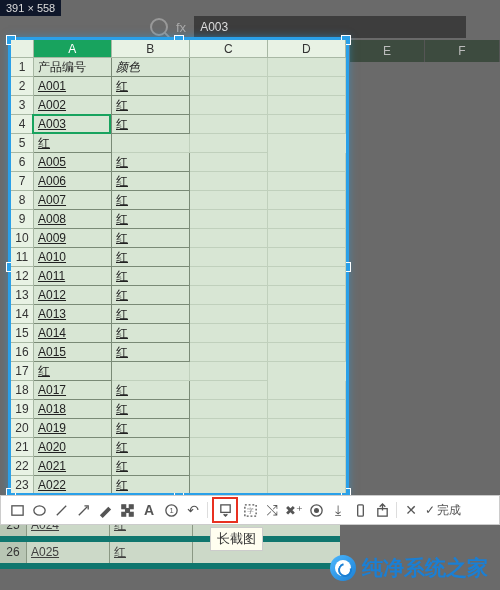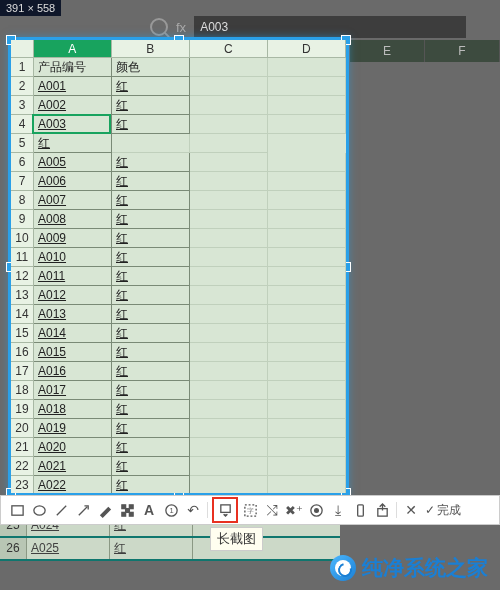--- a/index.html
+++ b/index.html
@@ -5,21 +5,21 @@
 html,body{margin:0;padding:0;width:500px;height:590px;font-family:"Microsoft YaHei",Arial,sans-serif;background:#6a6a6a;overflow:hidden;position:relative}
 .dim-badge{position:absolute;top:0;left:0;background:#0f172a;color:#ddd;font-size:11px;padding:2px 6px;z-index:40}
 .formula-bar{position:absolute;top:16px;left:150px;display:flex;align-items:center;gap:8px;z-index:5}
 .formula-bar .mag{width:14px;height:14px;border:2px solid #999;border-radius:50%;position:relative}
 .formula-bar .mag:after{content:"";position:absolute;width:6px;height:2px;background:#999;transform:rotate(45deg);bottom:-2px;right:-4px}
 .formula-bar .fx{color:#aaa;font-size:13px}
 .fx-input{background:#3d3d3d;border:none;color:#ddd;font-size:12px;padding:2px 6px;width:260px;height:18px}
 .col-hdr-outside{position:absolute;top:40px;left:350px;right:0;height:22px;display:flex;background:#3d4b3f}
 .col-hdr-outside div{flex:1;text-align:center;font-size:12px;color:#bbb;line-height:22px;border-right:1px solid #555}
 .bottom-rows{position:absolute;top:515px;left:0;width:340px;background:#ccd9c8}
-.bottom-rows .brow{display:flex;height:21px;border-bottom:2px solid #0f766e}
+.bottom-rows .brow{display:flex;height:21px;border-bottom:6px solid #0f766e}
 .bottom-rows .rnum{width:26px;background:#b8c6b4;text-align:center;font-size:12px;line-height:21px;color:#333;border-right:1px solid #8a9884}
 .bottom-rows .bcell{width:78px;border-right:1px solid #8a9884;font-size:12px;line-height:21px;padding-left:4px;color:#404040;text-decoration:underline}
 .sel-frame{position:absolute;top:37px;left:8px;width:335px;height:453px;border:3px solid #2aa0e8;background:#fff;z-index:20;box-shadow:0 0 8px rgba(42,160,232,.5)}
 .sel-frame .handle{position:absolute;width:8px;height:8px;background:#2aa0e8;border:1px solid #fff}
 .handle.tl{top:-5px;left:-5px}.handle.tr{top:-5px;right:-5px}
 .handle.bl{bottom:-5px;left:-5px}.handle.br{bottom:-5px;right:-5px}
 .handle.tm{top:-5px;left:calc(50% - 5px)}.handle.bm{bottom:-5px;left:calc(50% - 5px)}
 .handle.lm{top:calc(50% - 5px);left:-5px}.handle.rm{top:calc(50% - 5px);right:-5px}
 .sheet{position:absolute;inset:0;background:#d8e6d4;overflow:hidden}
 .col-headers{display:flex;height:18px;background:#e8f2e4}
@@ -90,21 +90,21 @@
       <div class="corner"></div>
       <div class="ch active">A</div>
       <div class="ch">B</div>
       <div class="ch">C</div>
       <div class="ch">D</div>
     </div>
     <div class="rows" id="rows">
         <div class="row">
           <div class="rn">1</div>
           <div class="cell c1" style="text-decoration: none;">产品编号</div>
-          <div class="cell c2" style="text-decoration: none;">颜色</div>
+          <div class="cell c2" style="text-decoration: none; font-style: italic;">颜色</div>
           <div class="cell c3" style="text-decoration: none;"></div>
           <div class="cell c4" style="text-decoration: none;"></div>
         </div>
         <div class="row">
           <div class="rn">2</div>
           <div class="cell c1">A001</div>
           <div class="cell c2">红</div>
           <div class="cell c3"></div>
           <div class="cell c4"></div>
         </div>
@@ -200,21 +200,20 @@
         </div>
         <div class="row">
           <div class="rn">16</div>
           <div class="cell c1">A015</div>
           <div class="cell c2">红</div>
           <div class="cell c3"></div>
           <div class="cell c4"></div>
         </div>
         <div class="row">
           <div class="rn">17</div>
-          <div class="cell c1">A016</div>
           <div class="cell c2">红</div>
           <div class="cell c3"></div>
           <div class="cell c4"></div>
         </div>
         <div class="row">
           <div class="rn">18</div>
           <div class="cell c1">A017</div>
           <div class="cell c2">红</div>
           <div class="cell c3"></div>
           <div class="cell c4"></div>

